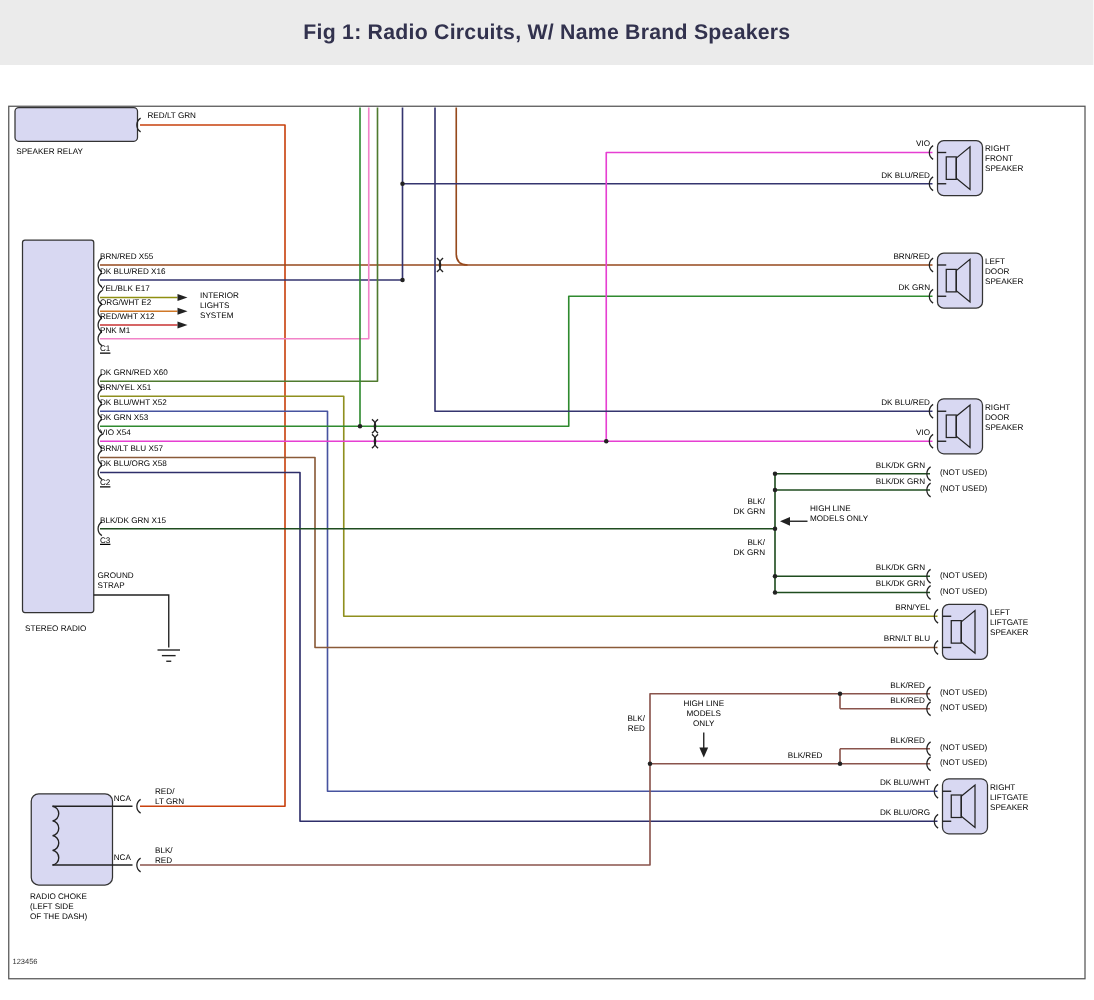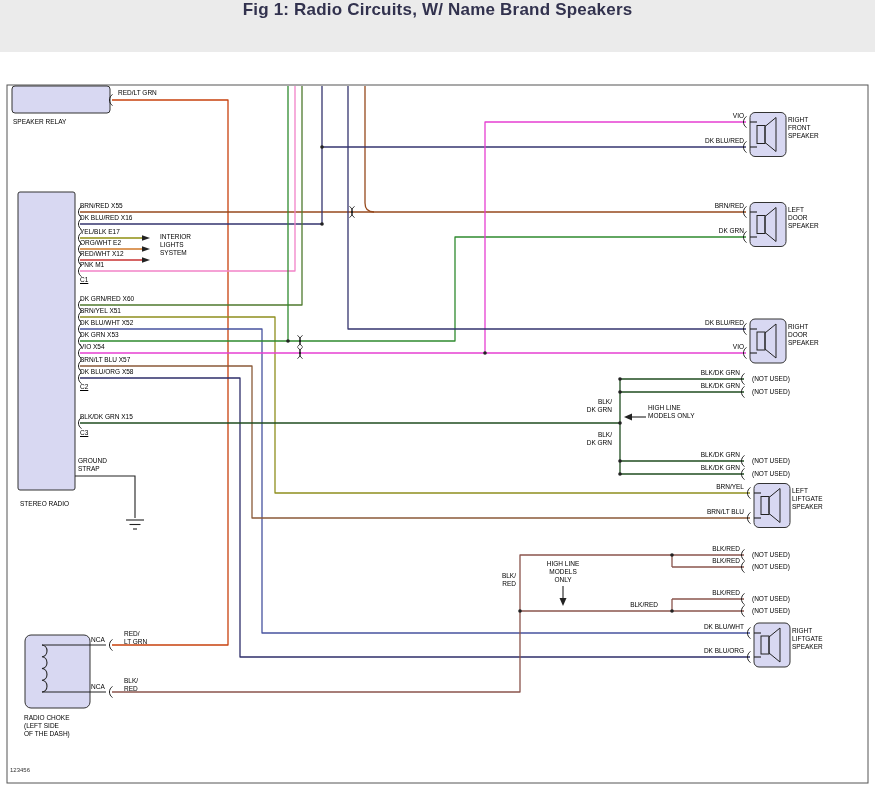--- a/index.html
+++ b/index.html
@@ -1,19 +1,19 @@
 <!DOCTYPE html>
 <html><head>
 <meta charset="utf-8">
 <style>
   *{margin:0;padding:0;box-sizing:border-box}
   html,body{background:#fff}
   body{width:875px;height:800px;font-family:"Liberation Sans",sans-serif}
   #page{position:relative;width:875px;height:800px;background:#fff;overflow:hidden}
-  #titlebar{position:absolute;left:0;top:0;width:875px;height:52px;background:#ebebeb;display:flex;justify-content:center}
+  #titlebar{position:absolute;left:0;top:0;width:875px;height:52px;background:#ebebeb;display:flex;align-items:center;justify-content:center}
   #titlebar .t{font-size:17px;font-weight:600;color:#32324e;letter-spacing:.2px}
   svg{position:absolute;left:0;top:0}
   .lbl{position:absolute;font-size:6.5px;line-height:8px;color:#000;white-space:nowrap}
   .rt{text-align:right}
   .ct{text-align:center}
   .ul{text-decoration:underline}
   .ln{display:block}
   .sm{font-size:6px;color:#333}
   
   .w{fill:none;stroke-width:1.3;stroke-linejoin:round}

